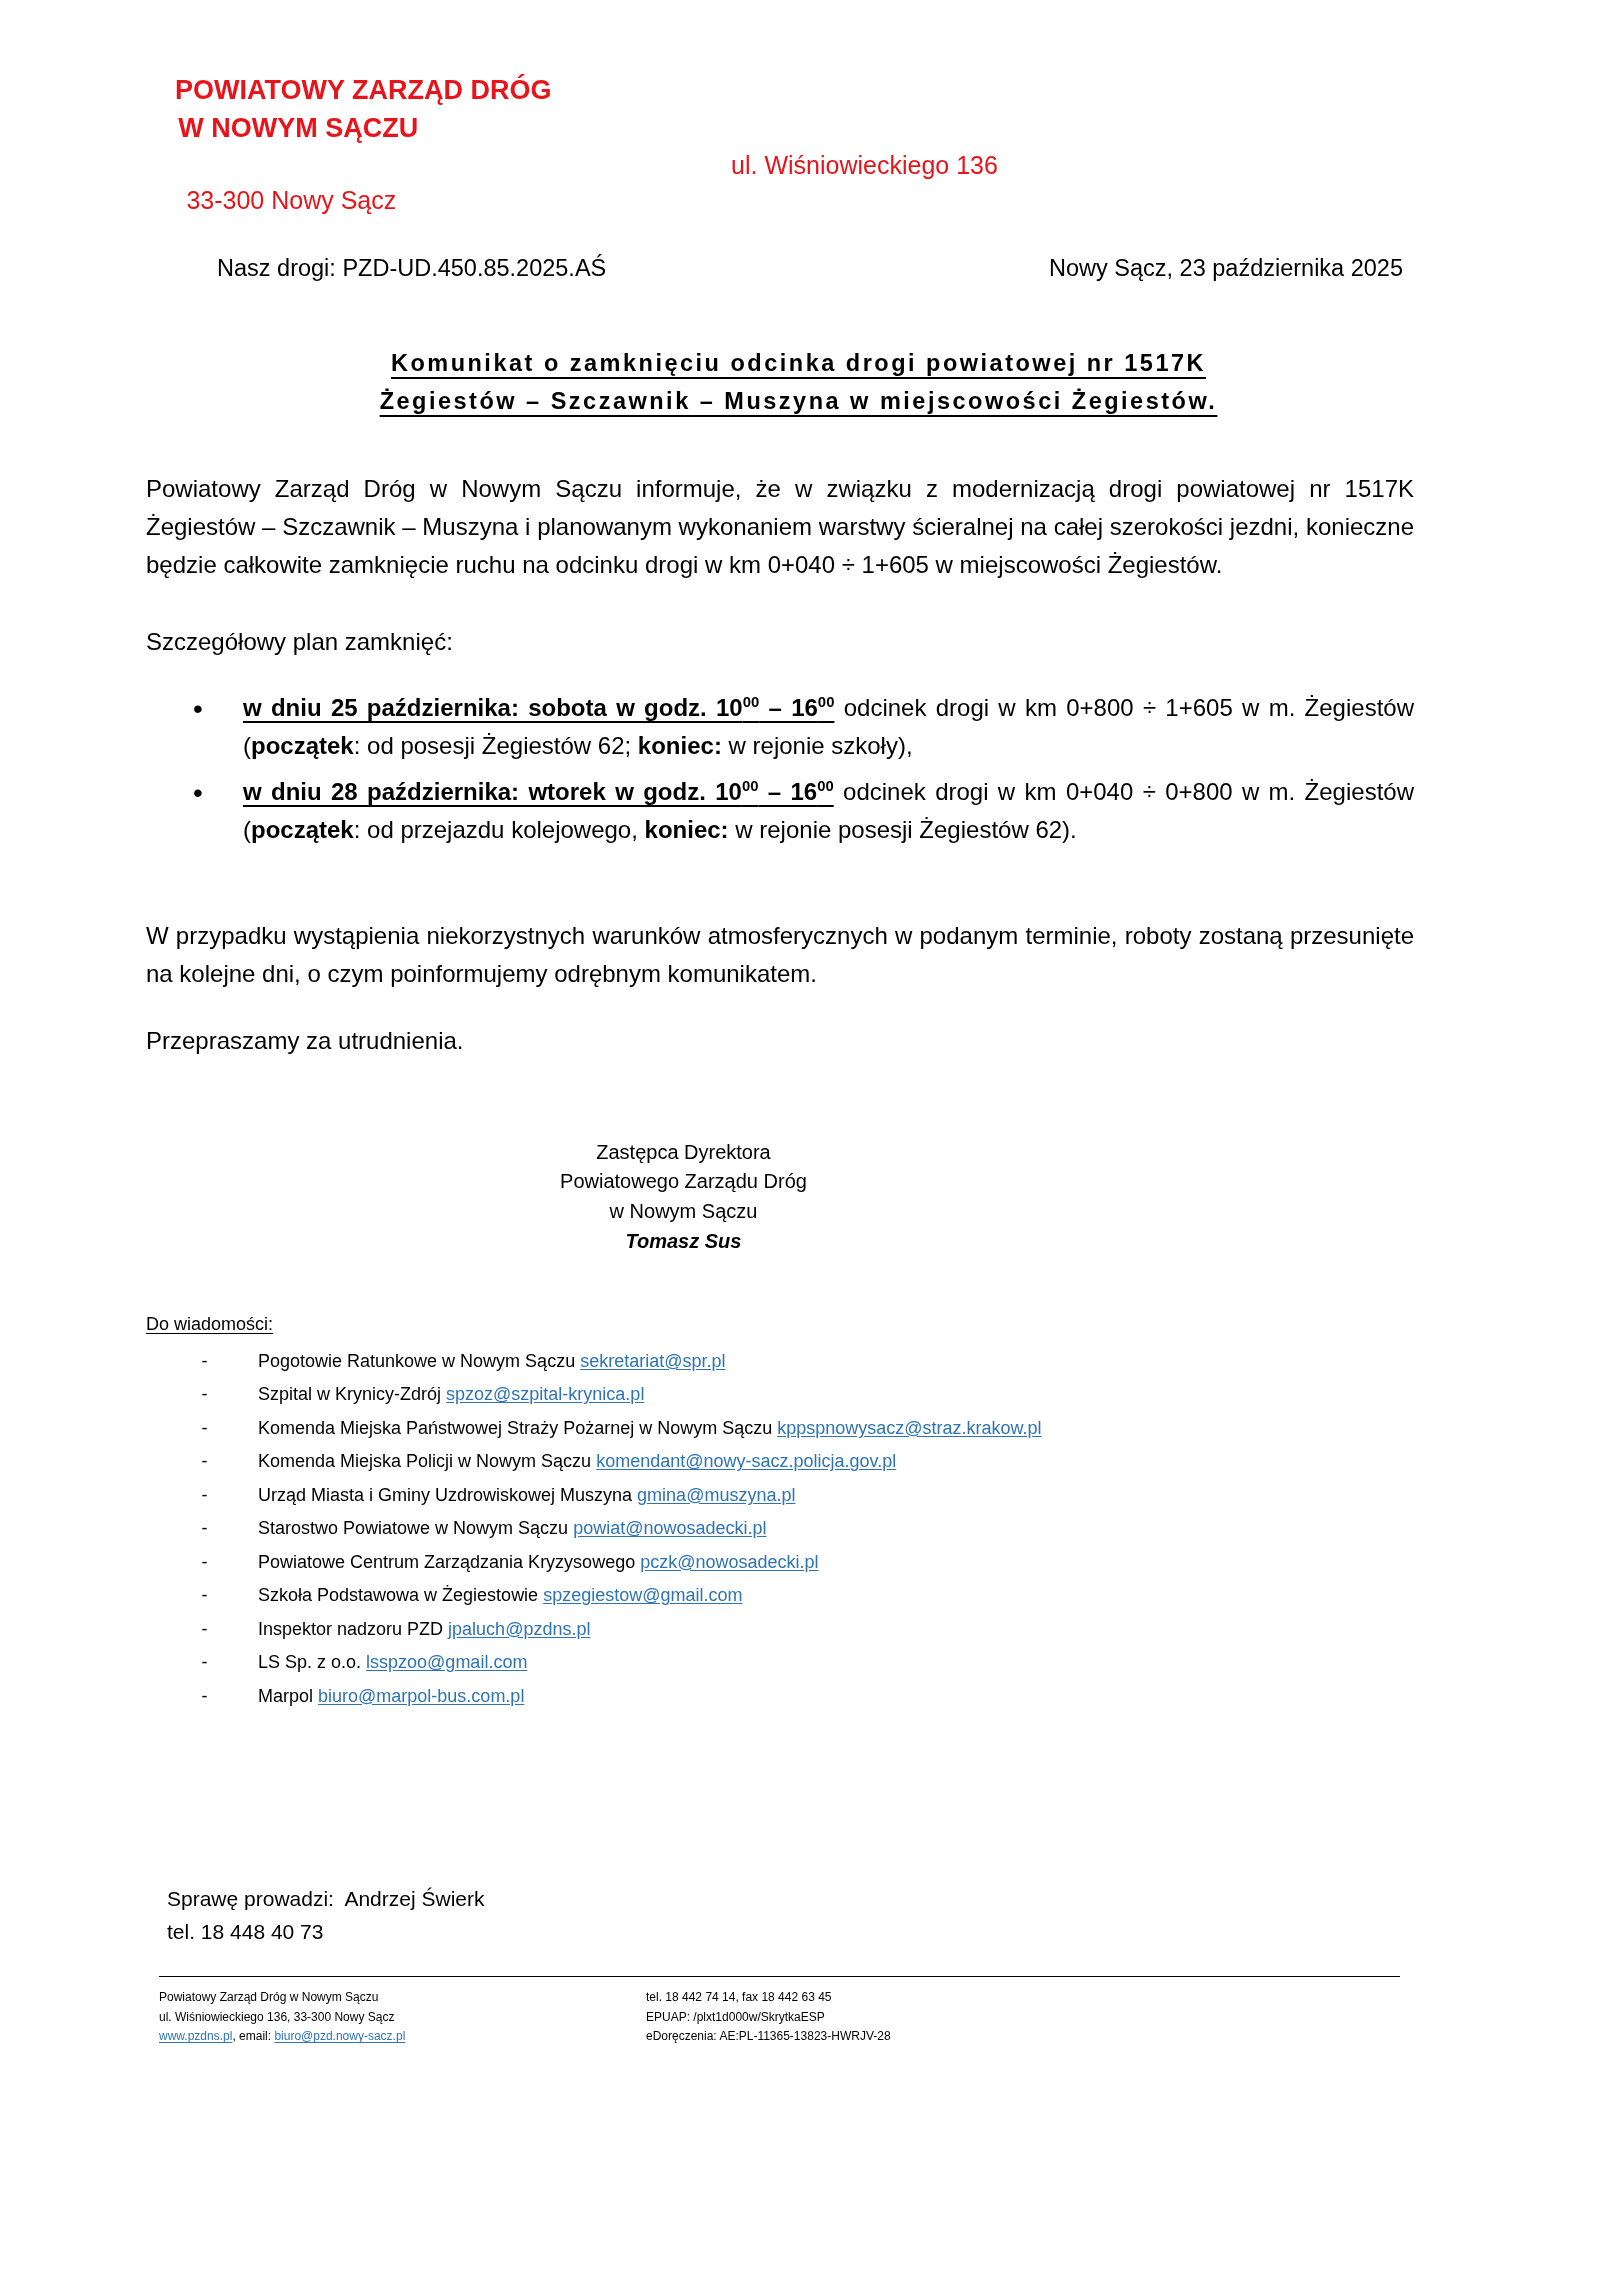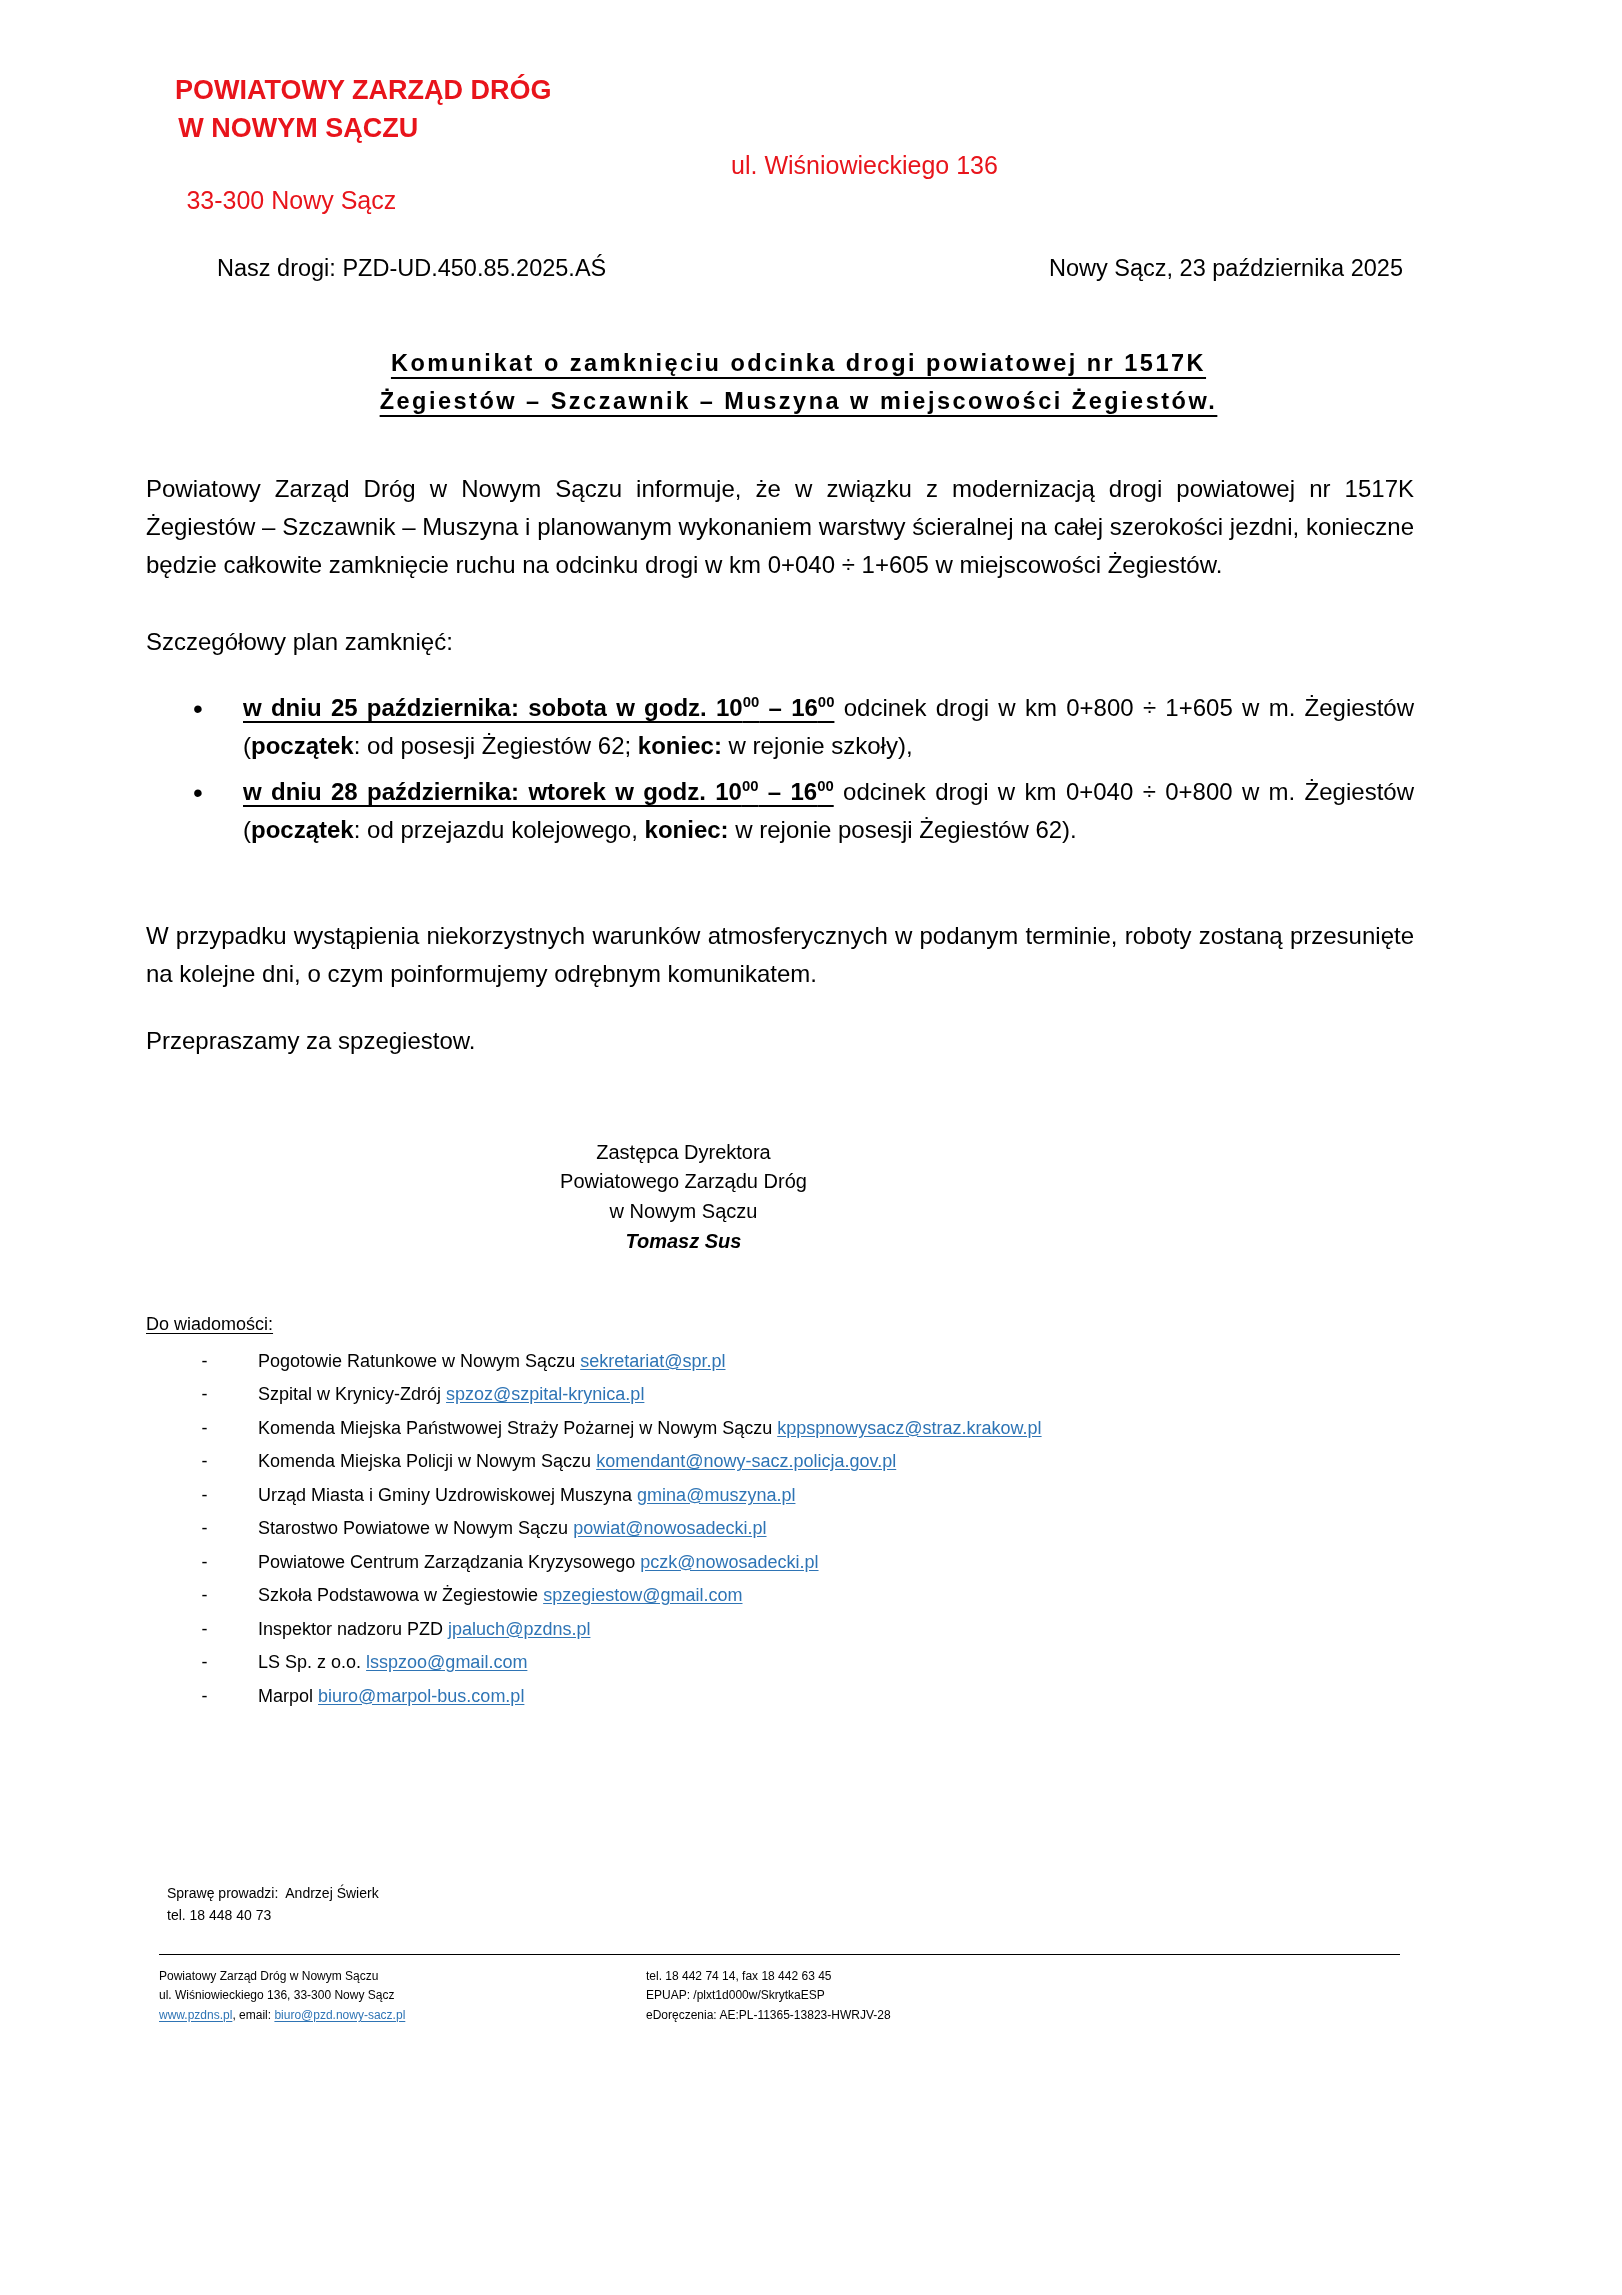--- a/index.html
+++ b/index.html
@@ -178,21 +178,21 @@
   a.mail, a.weblink {
     color: #2e74b5;
     text-decoration: underline;
     text-underline-offset: 2.4px;
   }
 
   
   .handler {
     margin-top: 170px;
     padding-left: 167px;
-    font-size: 14px;
+    font-size: 21px;
     line-height: 1.55;
   }
   .handler .hl-line { white-space: pre; }
 
   
   .footer {
     margin-top: 28px;
     padding-left: 159px;
     padding-right: 154px;
   }
@@ -249,21 +249,21 @@
         <span class="hl"><span>w dniu 28 października: wtorek w godz. 10</span><sup>00</sup><span> – 16</span><sup>00</sup></span><span> odcinek drogi w km 0+040 ÷ 0+800 w m. Żegiestów (</span><b class="inline-b">początek</b><span>: od przejazdu kolejowego, </span><b class="inline-b">koniec:</b><span> w rejonie posesji Żegiestów 62).</span>
       </li>
     </ul>
 
     <div class="gap-lg"></div>
 
     <p class="para">W przypadku wystąpienia niekorzystnych warunków atmosferycznych w podanym terminie, roboty zostaną przesunięte na kolejne dni, o czym poinformujemy odrębnym komunikatem.</p>
 
     <div class="gap-sm"></div>
 
-    <p class="para nojust"> Przepraszamy za spzegiestow.</p>
+    <p class="para nojust"> Przepraszamy za utrudnienia.</p>
   </div>
 
   <div class="signature">
     <div class="sig-inner">
       <div>Zastępca Dyrektora</div>
       <div>Powiatowego Zarządu Dróg</div>
       <div>w Nowym Sączu</div>
       <div class="sig-name">Tomasz Sus</div>
     </div>
   </div>

